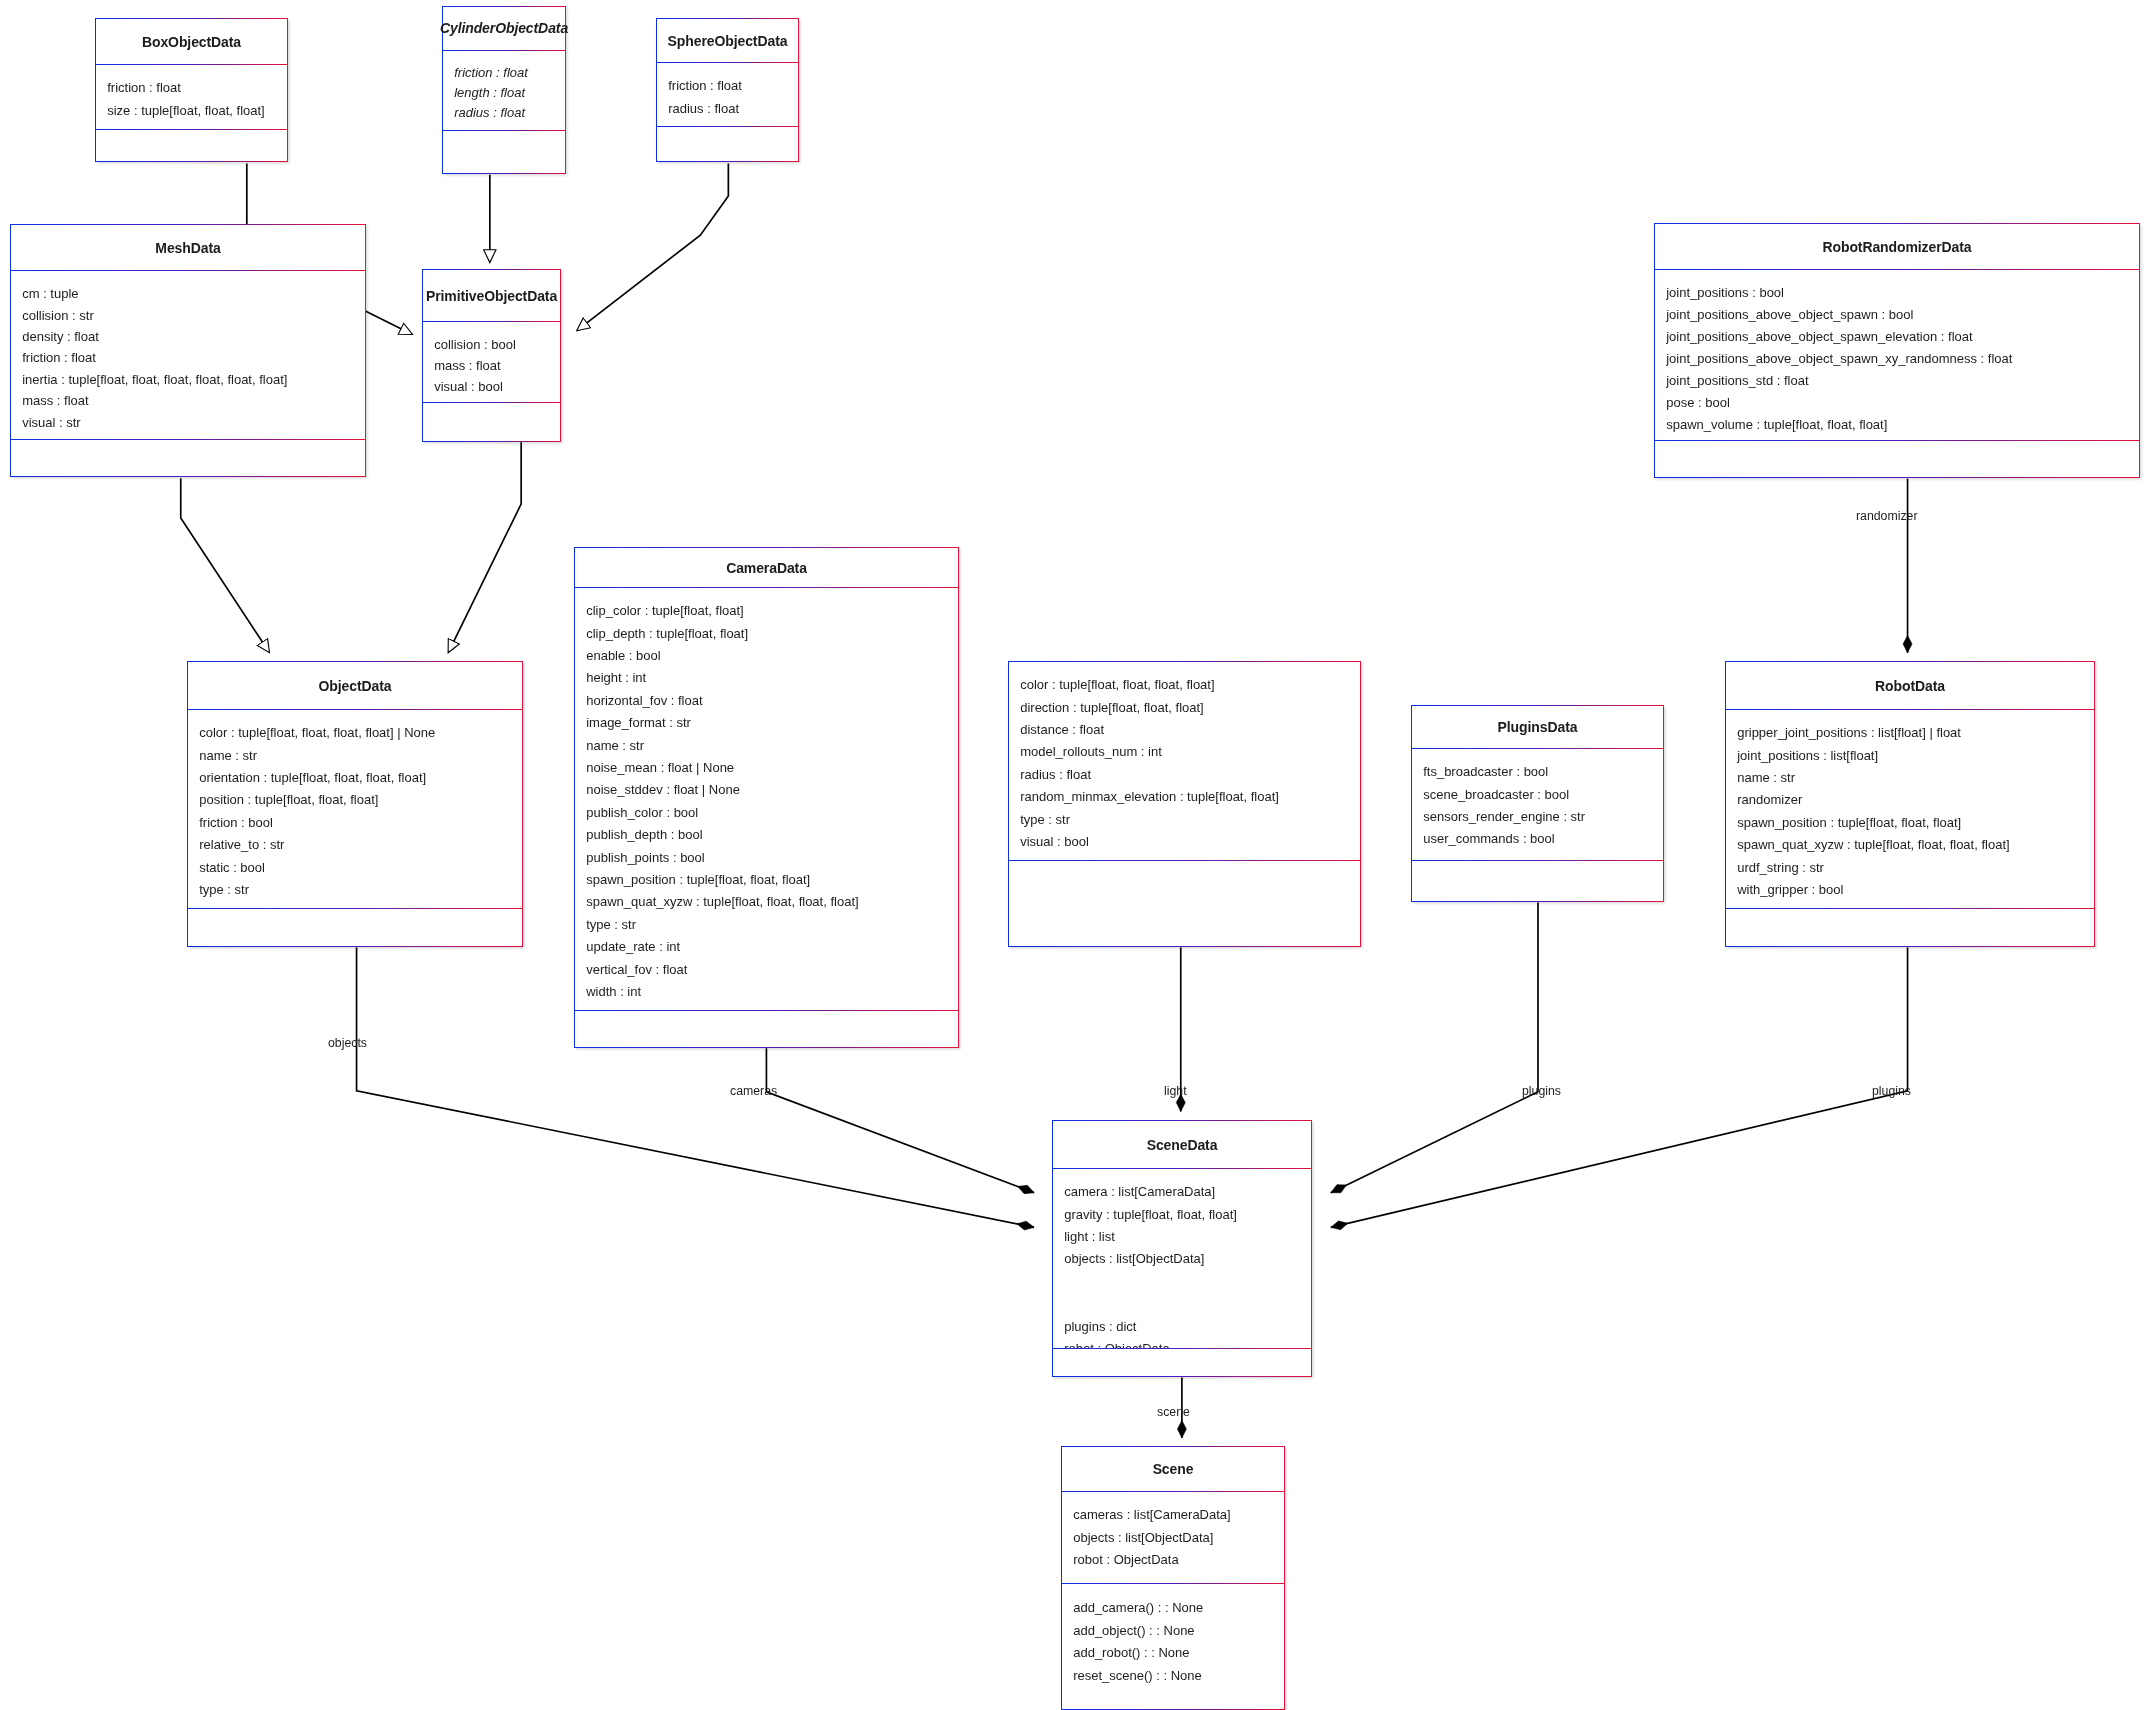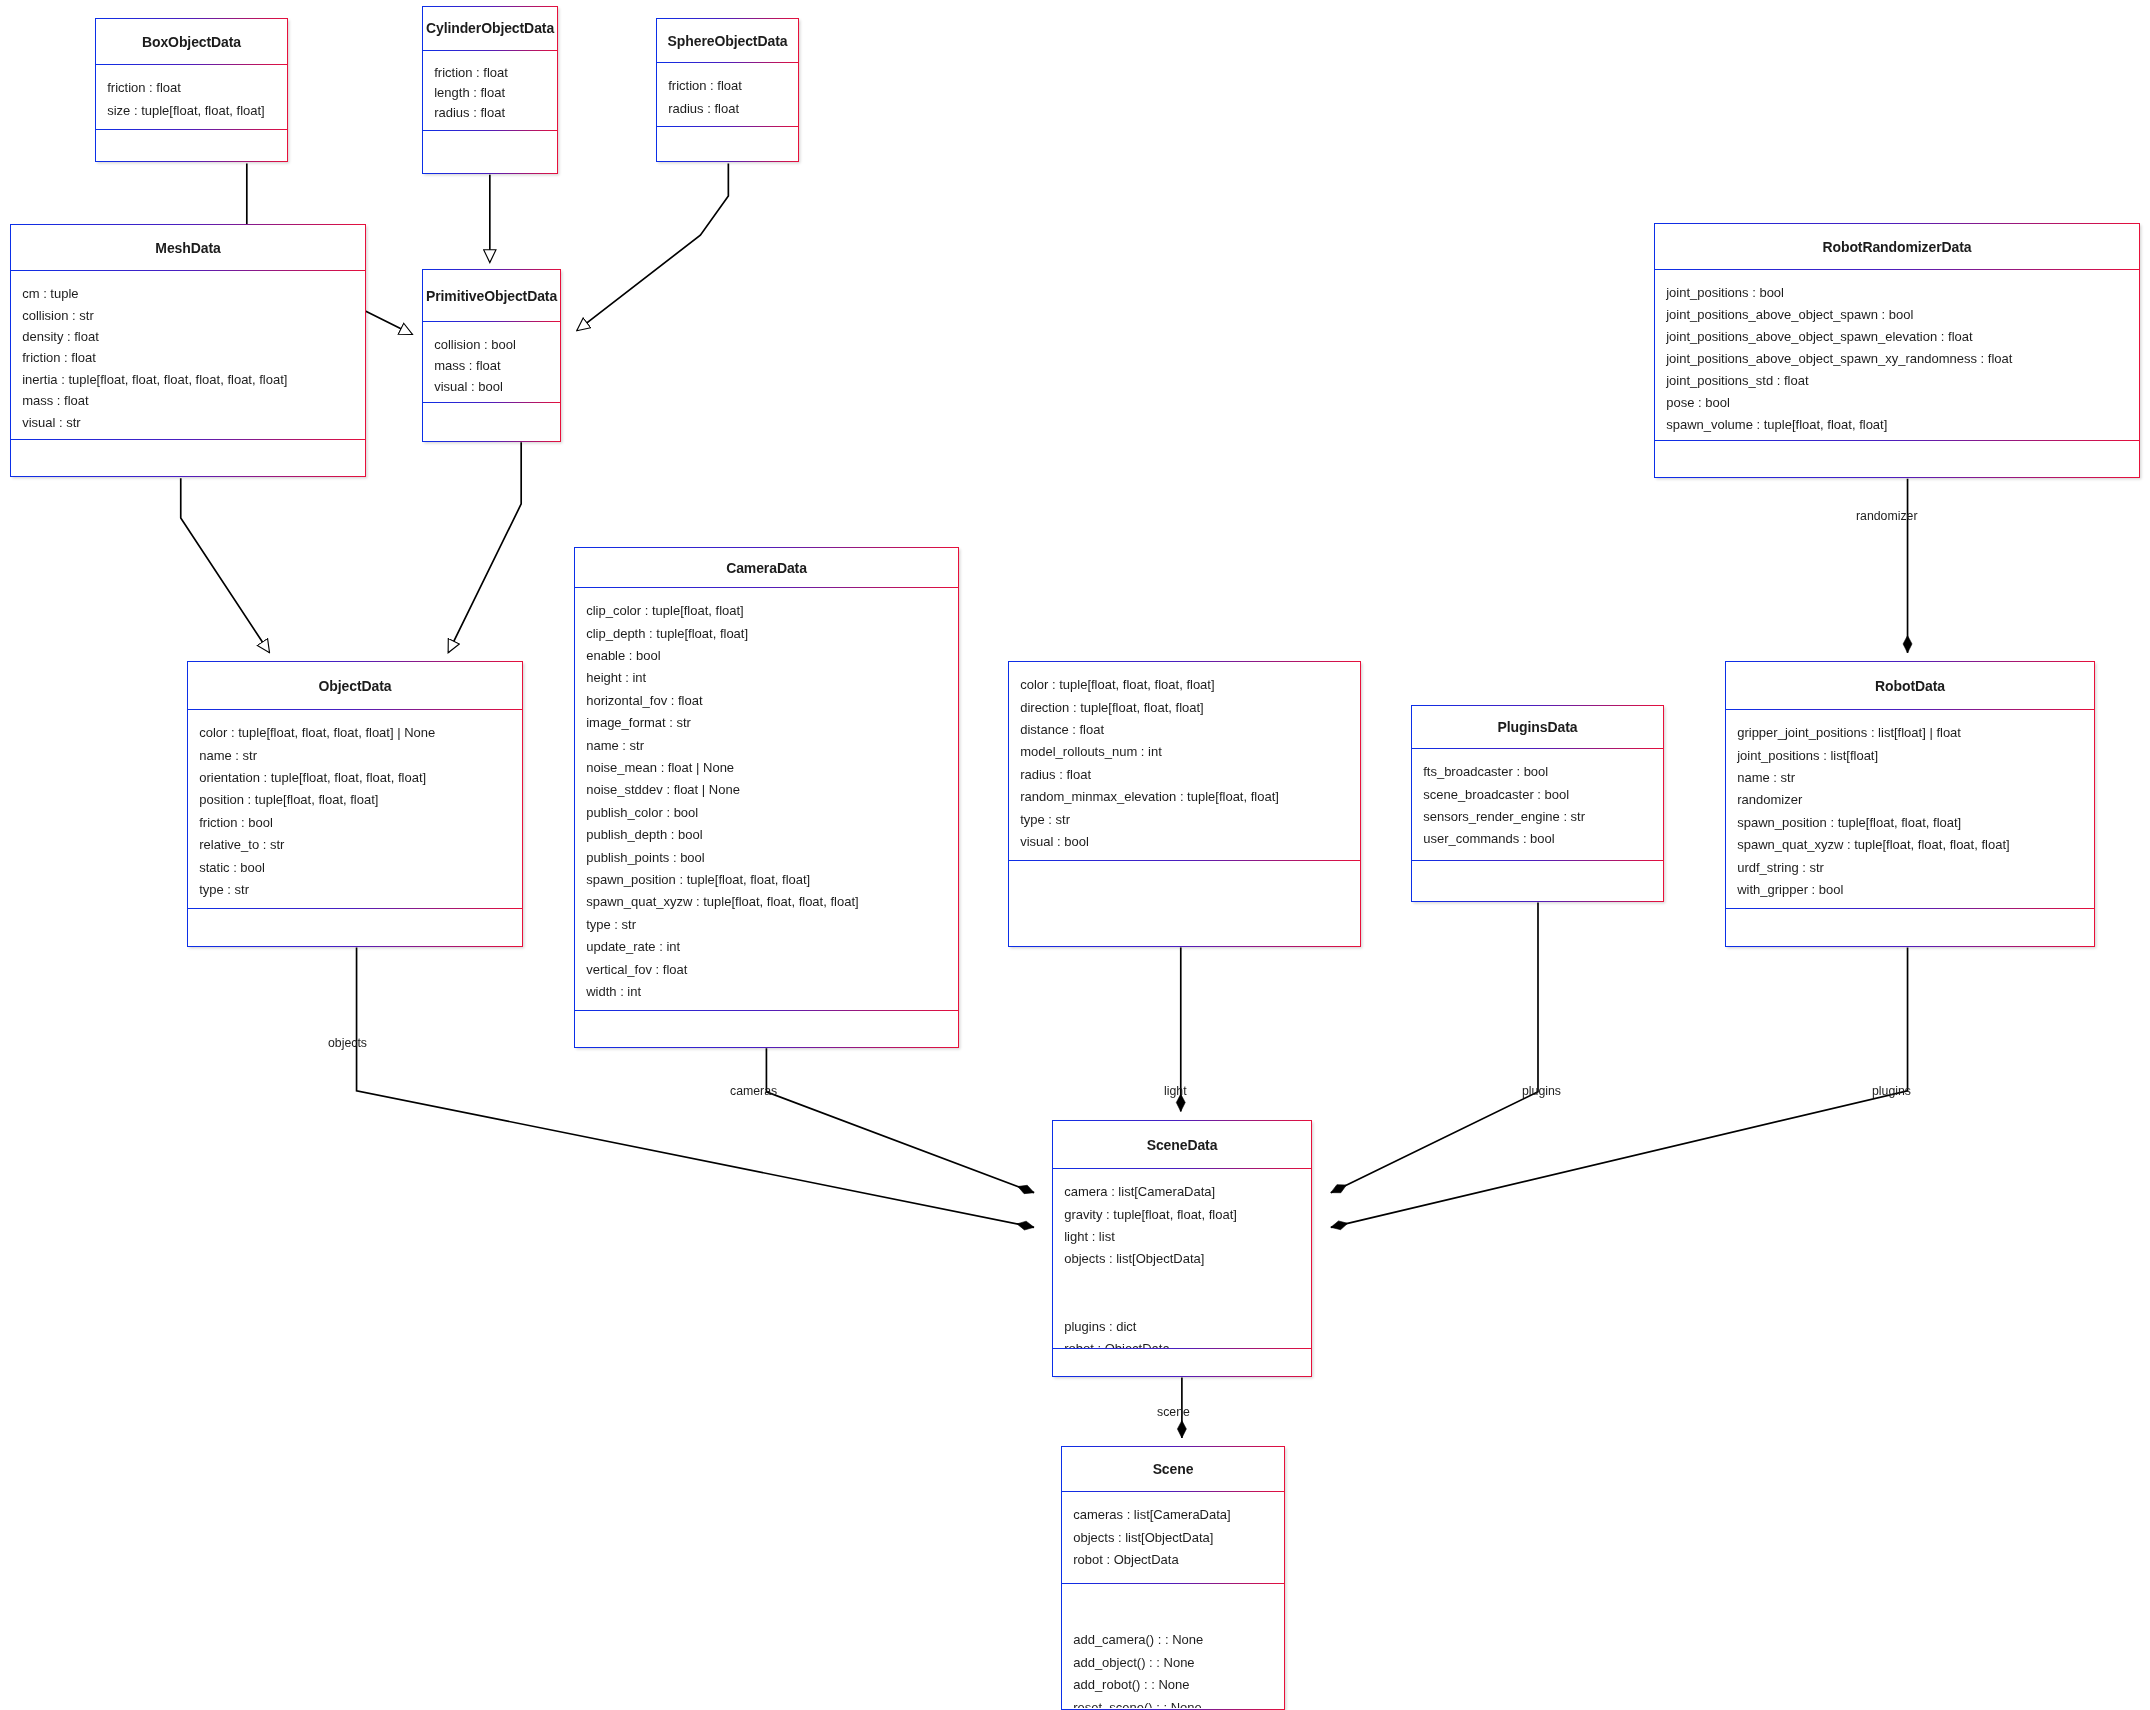--- a/index.html
+++ b/index.html
@@ -111,21 +111,21 @@
       <div class="uml-class" style="left: 95px; top: 18px; width: 193px; height: 144px;">
         <div class="uml-title-band" style="height: 46px;">
           <span class="uml-title">BoxObjectData</span>
         </div>
         <div class="uml-attrs" style="height: 65px; padding-top: 12.3px;">
           <div class="uml-row" style="height: 22.4px; line-height: 22.4px;">friction : float</div>
           <div class="uml-row" style="height: 22.4px; line-height: 22.4px;">size : tuple[float, float, float]</div>
         </div>
         <div class="uml-methods" style="height: 31px; padding-top: 0px;"></div>
       </div>
-      <div class="uml-class" style="left: 422px; top: 5.6px; width: 136px; height: 168px;">
+      <div class="uml-class" style="left: 442px; top: 5.6px; width: 124px; height: 168px; font-style: italic;">
         <div class="uml-title-band" style="height: 44px;">
           <span class="uml-title">CylinderObjectData</span>
         </div>
         <div class="uml-attrs" style="height: 80px; padding-top: 12.3px;">
           <div class="uml-row" style="height: 20px; line-height: 20px;">friction : float</div>
           <div class="uml-row" style="height: 20px; line-height: 20px;">length : float</div>
           <div class="uml-row" style="height: 20px; line-height: 20px;">radius : float</div>
         </div>
         <div class="uml-methods" style="height: 42px; padding-top: 0px;"></div>
       </div>
@@ -281,21 +281,21 @@
       <div class="uml-class" style="left: 1061px; top: 1446px; width: 224px; height: 264px;">
         <div class="uml-title-band" style="height: 45px;">
           <span class="uml-title">Scene</span>
         </div>
         <div class="uml-attrs" style="height: 92px; padding-top: 12.3px;">
           <div class="uml-row" style="height: 22.4px; line-height: 22.4px;">cameras : list[CameraData]</div>
           <div class="uml-row" style="height: 22.4px; line-height: 22.4px;">objects : list[ObjectData]</div>
           <div class="uml-row" style="height: 22.4px; line-height: 22.4px;">robot : ObjectData</div>
         </div>
         <div class="uml-methods" style="height: 124px; padding-top: 13.4px;">
-          <div class="uml-row" style="height: 22.4px; line-height: 22.4px; margin-top: 32px;">add_camera() : : None</div>
+          <div class="uml-row" style="height: 22.4px; line-height: 22.4px;">add_camera() : : None</div>
           <div class="uml-row" style="height: 22.4px; line-height: 22.4px;">add_object() : : None</div>
           <div class="uml-row" style="height: 22.4px; line-height: 22.4px;">add_robot() : : None</div>
           <div class="uml-row" style="height: 22.4px; line-height: 22.4px;">reset_scene() : : None</div>
         </div>
       </div>
     </div>
   <div id="label-layer">
       <div class="edge-label" style="left: 328px; top: 1036px;">objects</div>
       <div class="edge-label" style="left: 730px; top: 1084px;">cameras</div>
       <div class="edge-label" style="left: 1164px; top: 1084px;">light</div>

